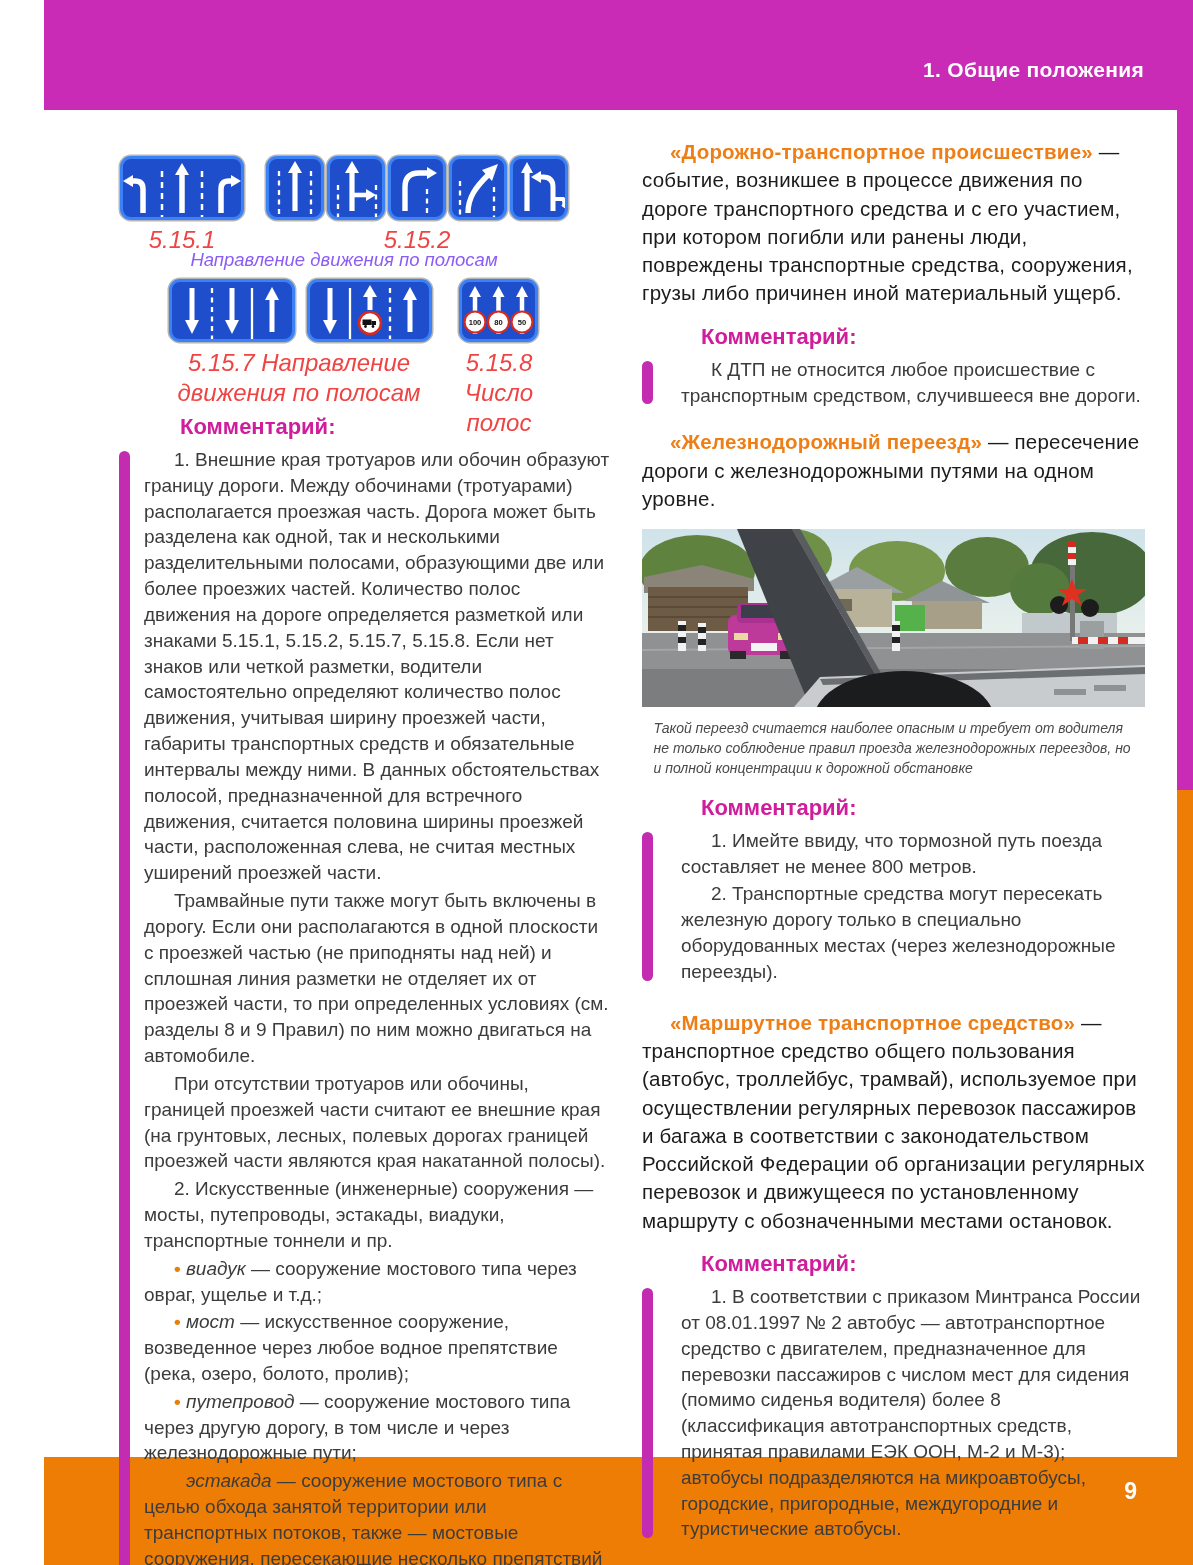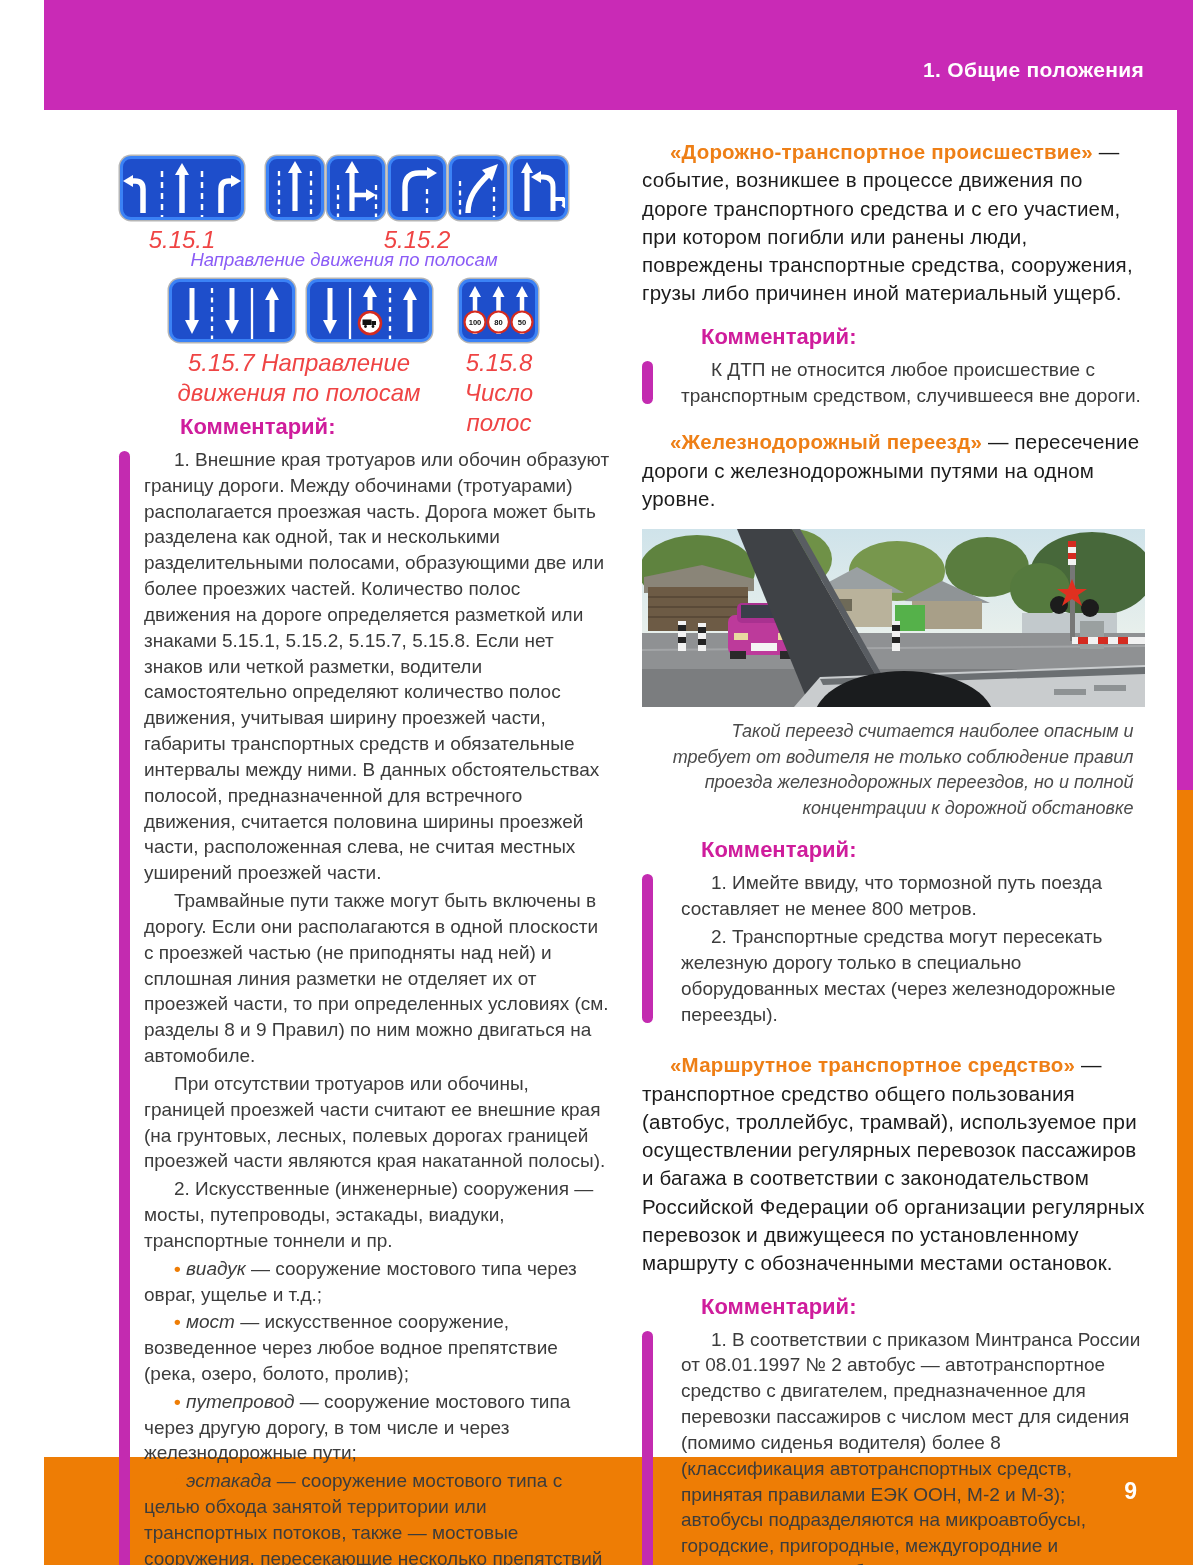--- a/index.html
+++ b/index.html
@@ -45,22 +45,22 @@
   .signs-block{position:relative;height:258px;}
   .sign{position:absolute;background:var(--sign-blue);border:3px solid #3b82f6;border-radius:11px;
         box-shadow:0 0 0 1.5px #b5b5b5;box-sizing:border-box;}
   .sign svg{display:block;width:100%;height:100%;}
   .sign-label{position:absolute;font-style:italic;color:#ef4444;font-size:24px;text-align:center;line-height:1.25;}
   .sign-caption{position:absolute;font-style:italic;color:#8b5cf6;font-size:18.5px;text-align:center;}
 
   
   .photo{margin-top:16px;width:503px;height:178px;overflow:hidden;}
   .photo svg{display:block;}
-  .photo-caption{margin:12px auto 0 auto;width:480px;text-align:right;font-style:italic;
-                 color:#4a4a4a;font-size:18px;line-height:1.42;}
+  .photo-caption{margin:12px auto 0 auto;width:480px;text-align:left;font-style:italic;
+                 color:#4a4a4a;font-size:14px;line-height:1.42;}
 </style>
 </head>
 <body>
 
 <div class="page">
 
   <div class="header-band"></div>
   <div class="side-strip-magenta"></div>
   <div class="side-strip-orange"></div>
   <div class="footer-band"></div>

